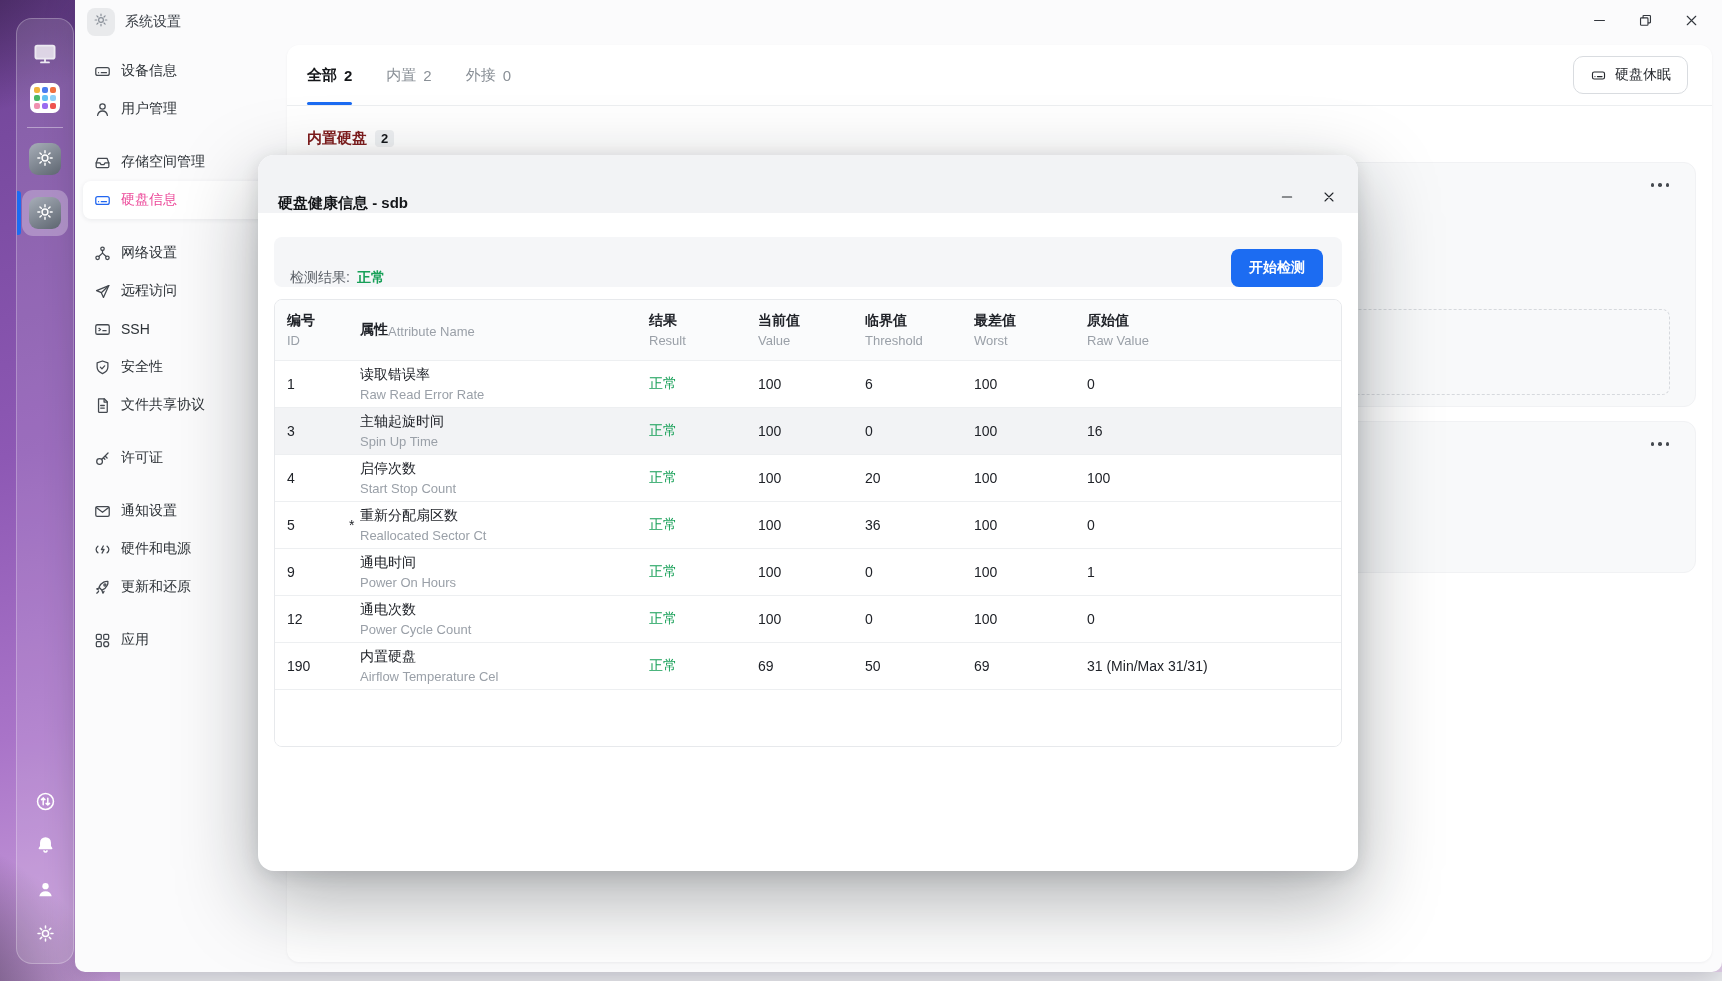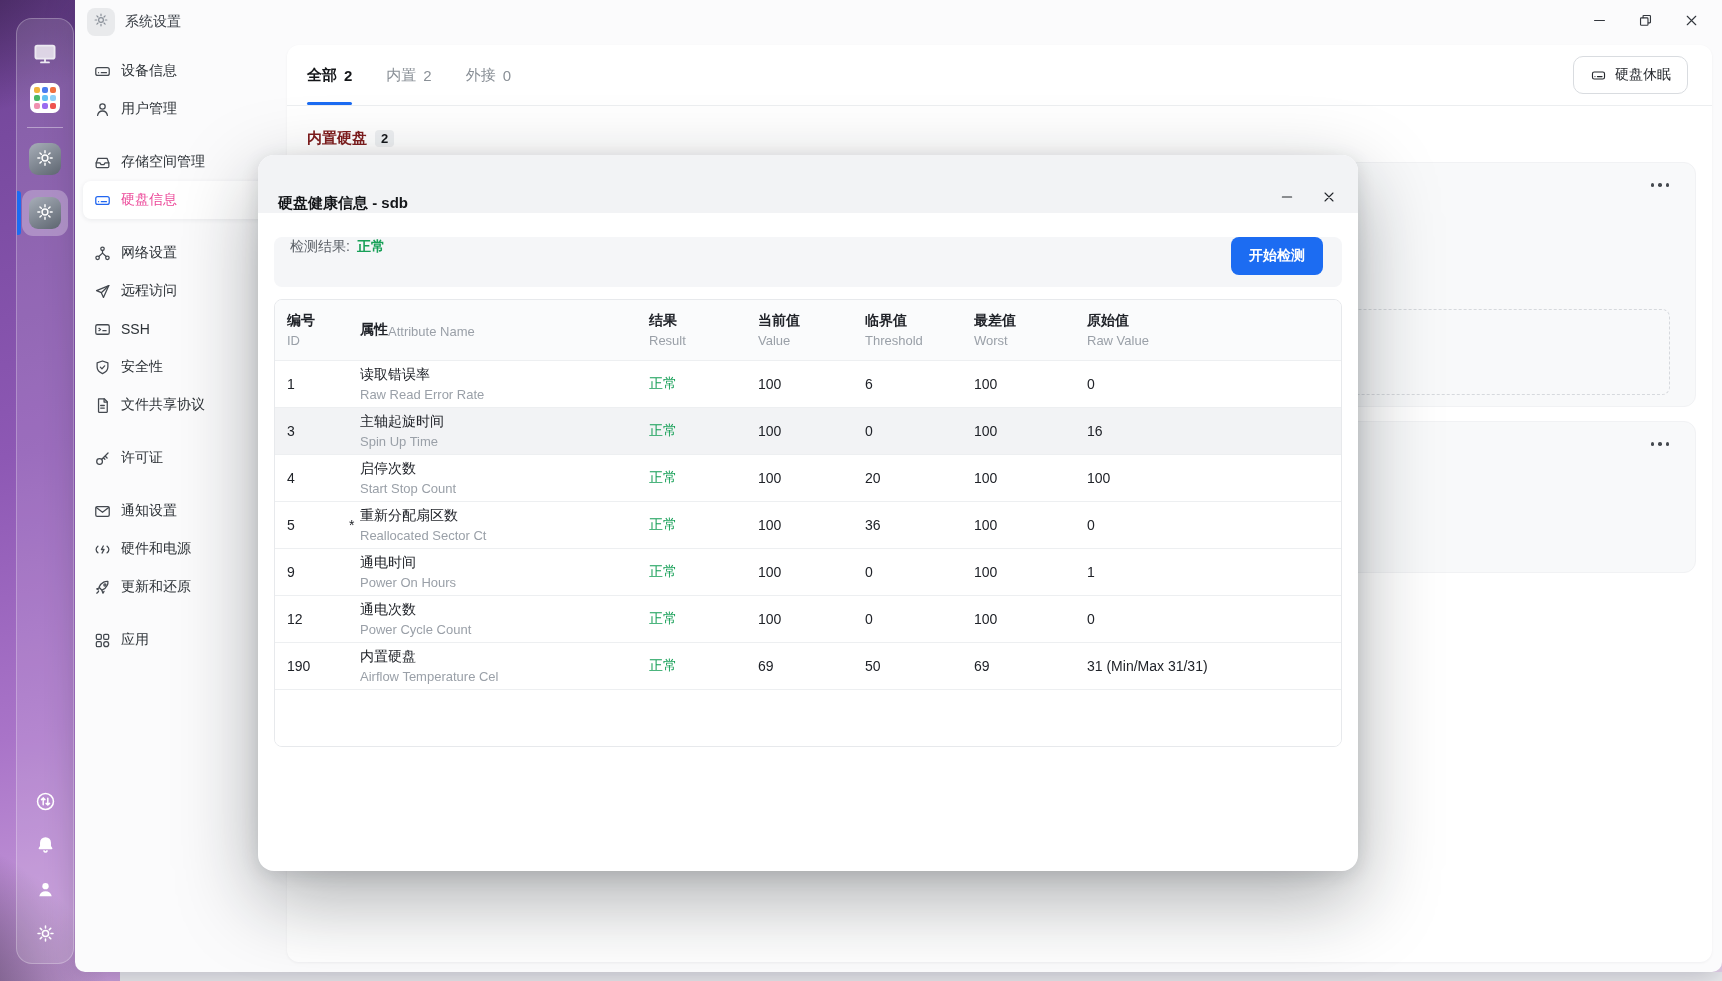--- a/index.html
+++ b/index.html
@@ -98,21 +98,21 @@
     box-shadow:0 28px 80px rgba(18,22,30,.35),0 4px 18px rgba(18,22,30,.12);z-index:5;overflow:hidden}
   .modal-header{height:58px;background:#f2f3f5;display:flex;align-items:flex-end;justify-content:space-between;
     padding:0 14px 0 20px}
   .modal-title{font-size:15px;font-weight:700;color:#141619}
   .m-controls{display:flex;gap:12px}
   .mc{width:30px;height:30px;border:none;background:transparent;color:#23262b;cursor:pointer;
     display:flex;align-items:center;justify-content:center}
   .mc svg{width:16px;height:16px}
   .modal-body{padding:0 16px}
   .smart-desc{margin:24px 4px 0;font-size:15px;color:#202329}
-  .result-bar{margin-top:24px;height:50px;background:#f5f6f8;border-radius:8px;display:flex;align-items:flex-start;
+  .result-bar{margin-top:24px;height:50px;background:#f5f6f8;border-radius:8px;display:flex;align-items:flex-end;
     justify-content:space-between;padding:0 19px 0 16px;box-sizing:border-box}
   .result-label{font-size:14px;color:#5c6168}
   .result-ok{font-size:14px;font-weight:700;color:#18a058;margin-left:7px}
   .btn-primary{height:38px;padding:0 18px;background:#1c6cf2;color:#fff;border:none;border-radius:8px;
     font-size:14px;font-weight:700;cursor:pointer;font-family:inherit}
   .table-caption{margin-top:34px;font-size:14px;color:#202329}
   .table-caption b{font-weight:700}
   .smart-table{margin-top:12px;border:1px solid #e7e9ec;border-radius:8px;overflow:hidden}
   .t-row{display:flex;align-items:center;min-height:46px;background:#fff}
   .t-row.t-head{height:60px;background:#fafbfc}

